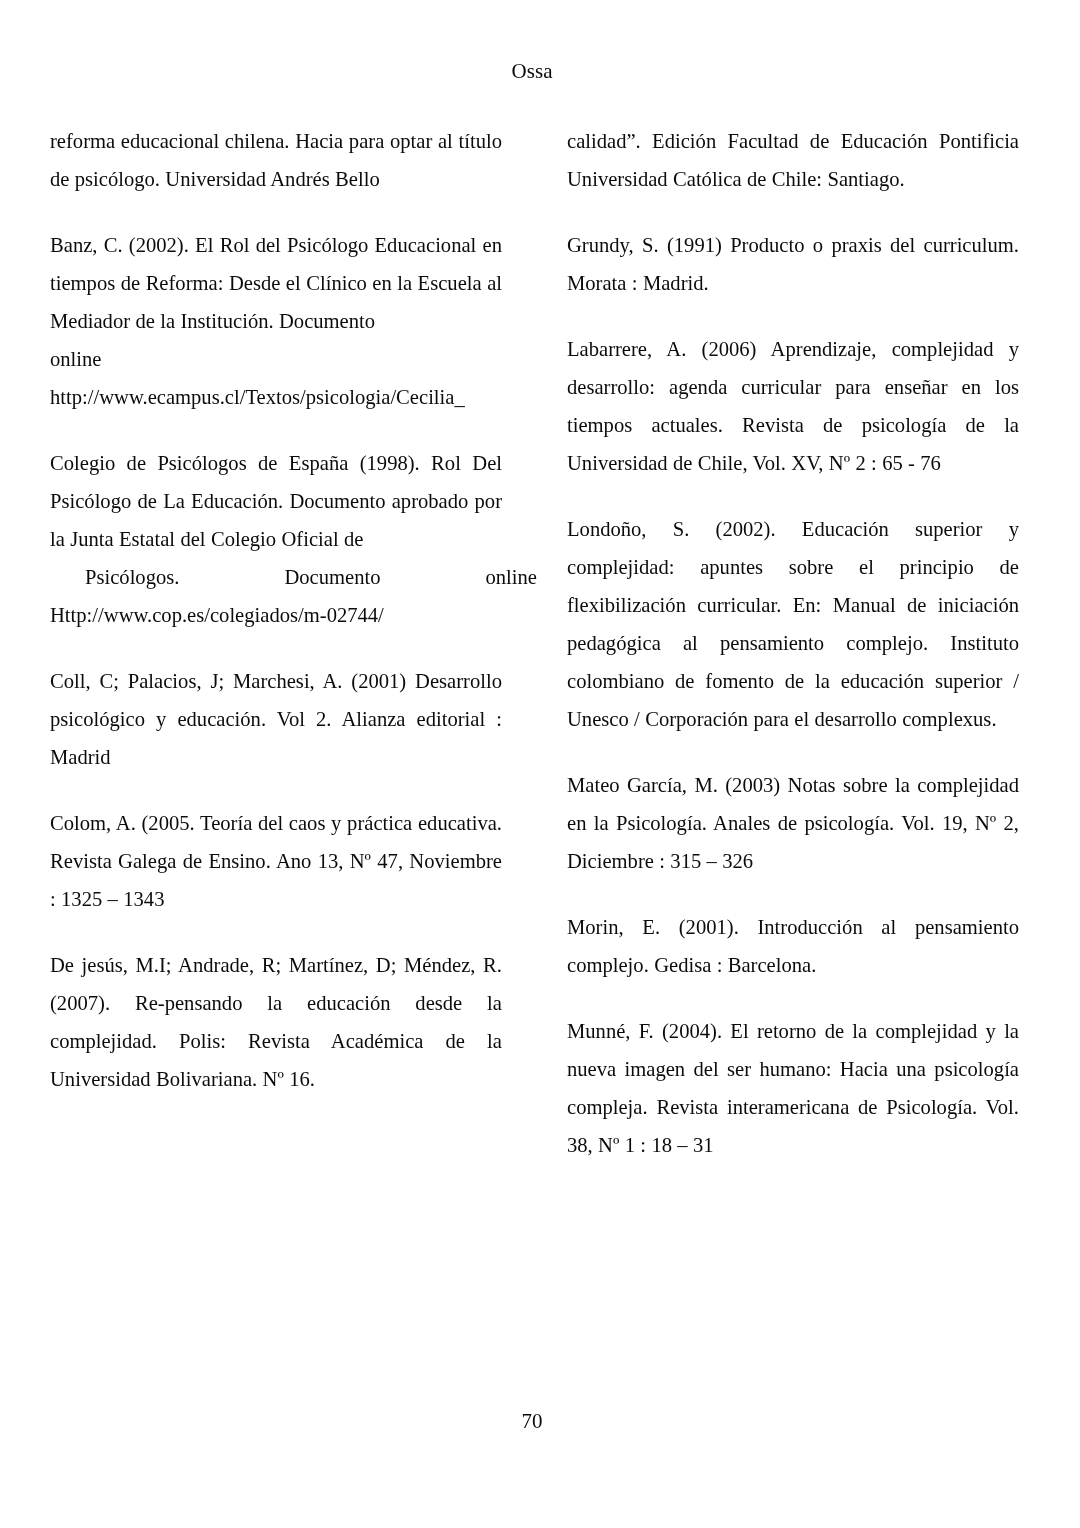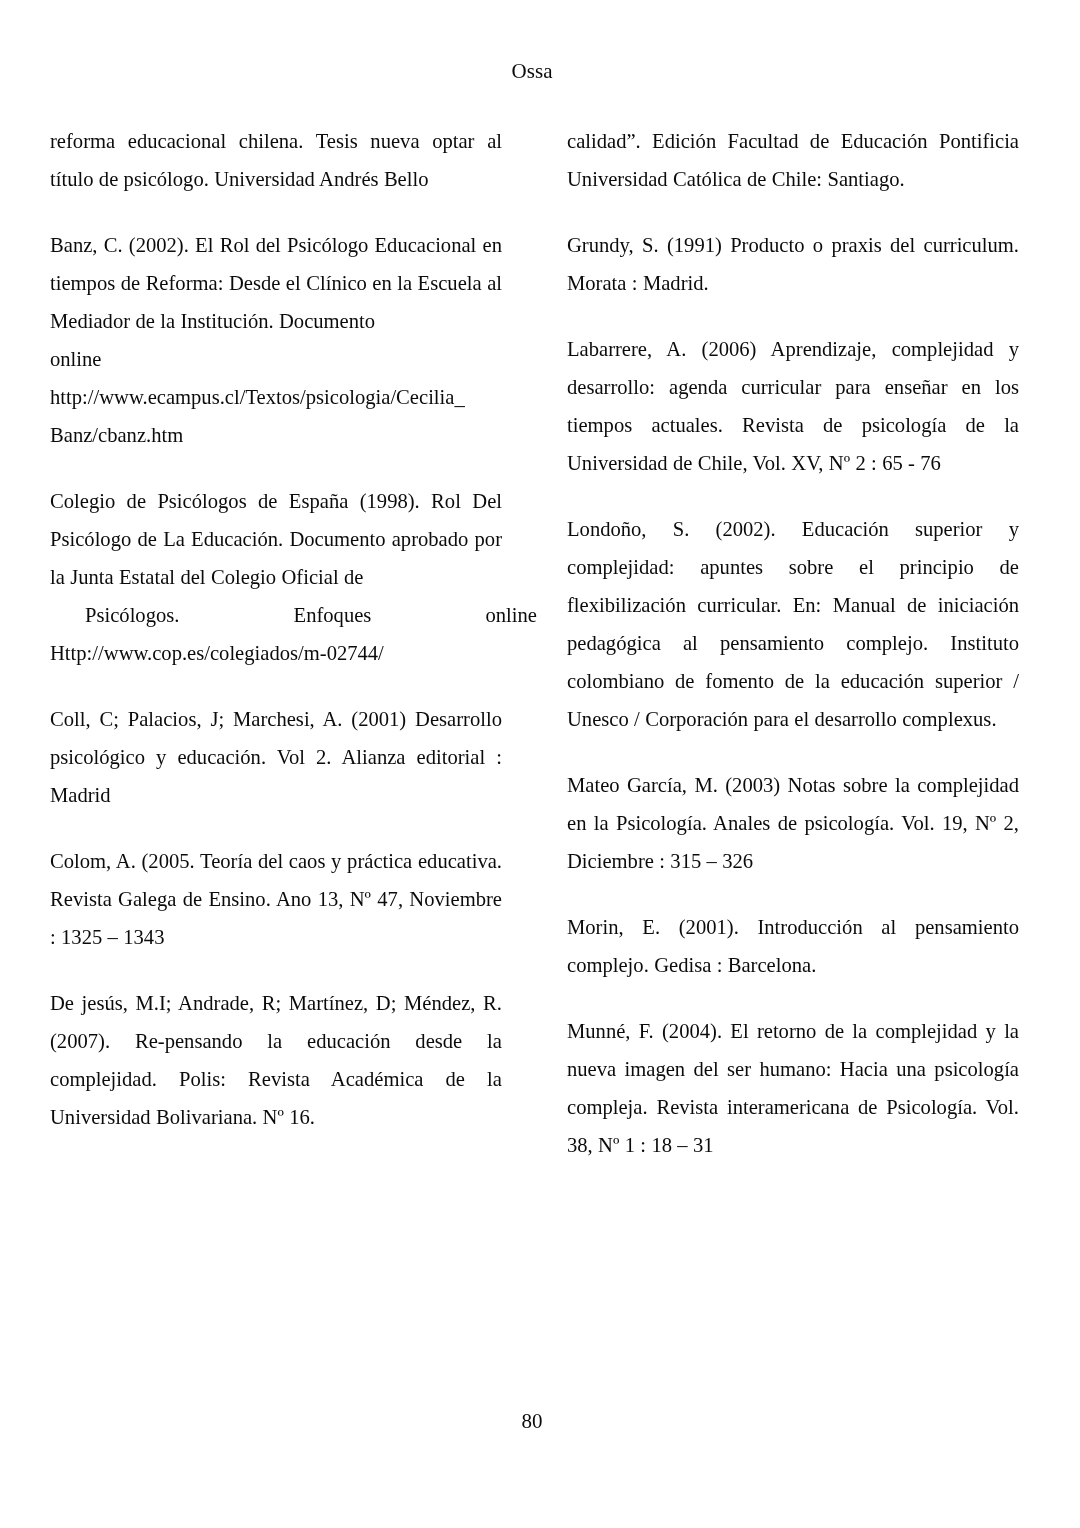--- a/index.html
+++ b/index.html
@@ -91,34 +91,33 @@
 <body>
 
 <div class="page">
 
   <div class="running-head">Ossa</div>
 
   <div class="columns">
 
     <div class="col">
 
-      <p class="entry">reforma educacional chilena. Tesis nueva optar al título de psicólogo. Universidad Andrés Bello</p>
+      <p class="entry">reforma educacional chilena. Hacia para optar al título de psicólogo. Universidad Andrés Bello</p>
 
       <p class="entry">
         <span>Banz, C. (2002). El Rol del Psicólogo Educacional en tiempos de Reforma: Desde el Clínico en la Escuela al Mediador de la Institución. Documento</span>
         <span class="hardbreak">online</span>
         <span class="hardbreak">http://www.ecampus.cl/Textos/psicologia/Cecilia_</span>
-        <span class="hardbreak">Banz/cbanz.htm</span>
       </p>
 
       <p class="entry">
         <span>Colegio de Psicólogos de España (1998). Rol Del Psicólogo de La Educación.  Documento aprobado por la Junta Estatal del Colegio Oficial de</span>
         <span class="stretch-line">
           <span>Psicólogos.</span>
-          <span>Enfoques</span>
+          <span>Documento</span>
           <span>online</span>
         </span>
         <span class="hardbreak">Http://www.cop.es/colegiados/m-02744/</span>
       </p>
 
       <p class="entry">Coll, C; Palacios, J; Marchesi, A. (2001) Desarrollo psicológico y educación. Vol 2. Alianza editorial : Madrid</p>
 
       <p class="entry">Colom, A. (2005. Teoría del caos y práctica educativa. Revista Galega de Ensino. Ano 13, Nº 47, Noviembre :  1325 – 1343</p>
 
       <p class="entry">De jesús, M.I; Andrade, R; Martínez, D; Méndez, R. (2007). Re-pensando la educación desde la complejidad. Polis: Revista Académica de la Universidad Bolivariana. Nº 16.</p>
@@ -140,15 +139,15 @@
       <p class="entry">Mateo García, M. (2003) Notas sobre la complejidad en la Psicología. Anales de psicología. Vol. 19, Nº 2, Diciembre : 315 – 326</p>
 
       <p class="entry">Morin, E. (2001). Introducción al pensamiento complejo. Gedisa : Barcelona.</p>
 
       <p class="entry">Munné, F. (2004). El retorno de la complejidad y la nueva imagen del ser humano: Hacia una psicología compleja. Revista interamericana de Psicología. Vol. 38, Nº 1 : 18 – 31</p>
 
     </div>
 
   </div>
 
-  <div class="folio">80</div>
+  <div class="folio">70</div>
 
 </div>
 
 </body></html>

